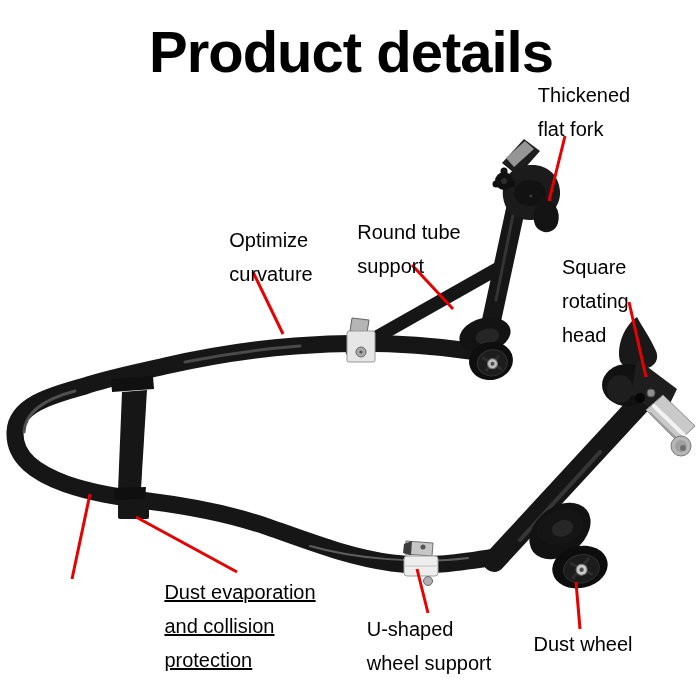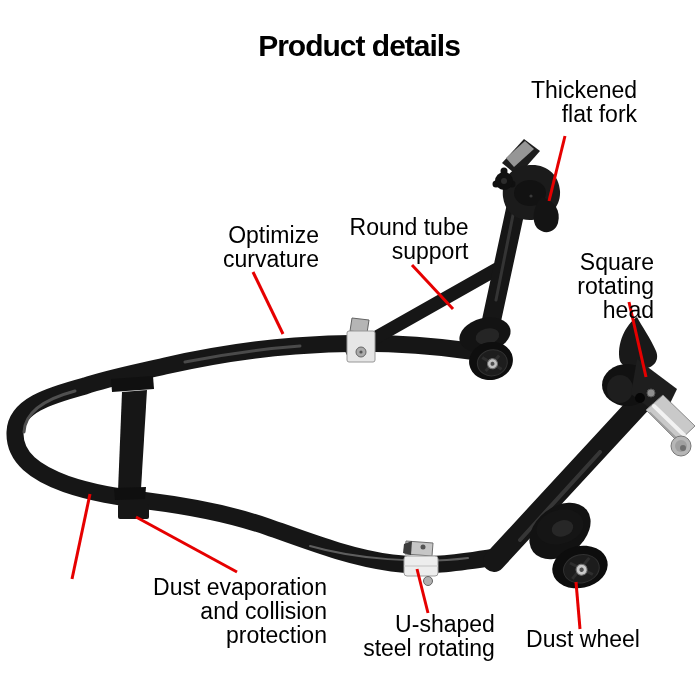--- a/index.html
+++ b/index.html
@@ -1,30 +1,30 @@
 <!DOCTYPE html>
 <html><head>
 <meta charset="utf-8">
 <style>
   html,body{margin:0;padding:0;}
   body{width:700px;height:700px;background:#ffffff;overflow:hidden;}
   .stage{position:relative;width:700px;height:700px;background:#ffffff;
          font-family:"Liberation Sans",sans-serif;color:#000;}
   .title{position:absolute;left:347px;top:19px;transform:translateX(-50%);
-         margin:12px;font-size:30px;line-height:1;font-weight:bold;letter-spacing:-1px;
+         margin:4px;font-size:58px;line-height:1;font-weight:bold;letter-spacing:-1px;
          white-space:nowrap;text-align:center;}
   .art{position:absolute;left:0;top:0;width:700px;height:700px;}
-  .lbl{position:absolute;transform:translateX(-50%);text-align:right;
-       font-size:23px;line-height:24px;white-space:pre-line;}
+  .lbl{position:absolute;transform:translateX(-50%);text-align:left;
+       font-size:20px;line-height:34px;white-space:pre-line;}
   #lbl-thickened{left:584px;top:78px;}
   #lbl-optimize{left:245px;top:223px;margin-left:26px;}
   #lbl-roundtube{left:409px;top:215px;}
   #lbl-square{left:608px;top:250px;}
   #lbl-32mm{left:71px;top:587px;}
-  #lbl-dust{left:240px;top:575px;}
+  #lbl-dust{left:240px;top:575px;text-decoration:underline;}
   #lbl-ushaped{left:429px;top:612px;}
   #lbl-fullwheel{left:583px;top:627px;}
 </style>
 </head>
 <body>
 
 <div class="stage">
 
   <h1 class="title">Product details</h1>
 
@@ -165,16 +165,16 @@
   <div class="lbl" id="lbl-optimize">Optimize
 curvature</div>
   <div class="lbl" id="lbl-square">Square
 rotating head</div>
   <div class="lbl" id="lbl-roundtube">Round tube
 support</div>
   <div class="lbl" id="lbl-dust">Dust evaporation
 and collision
 protection</div>
   <div class="lbl" id="lbl-ushaped">U-shaped
-steel rotating</div>
+wheel support</div>
   <div class="lbl" id="lbl-fullwheel">Dust wheel</div>
 
 </div>
 
 </body></html>

